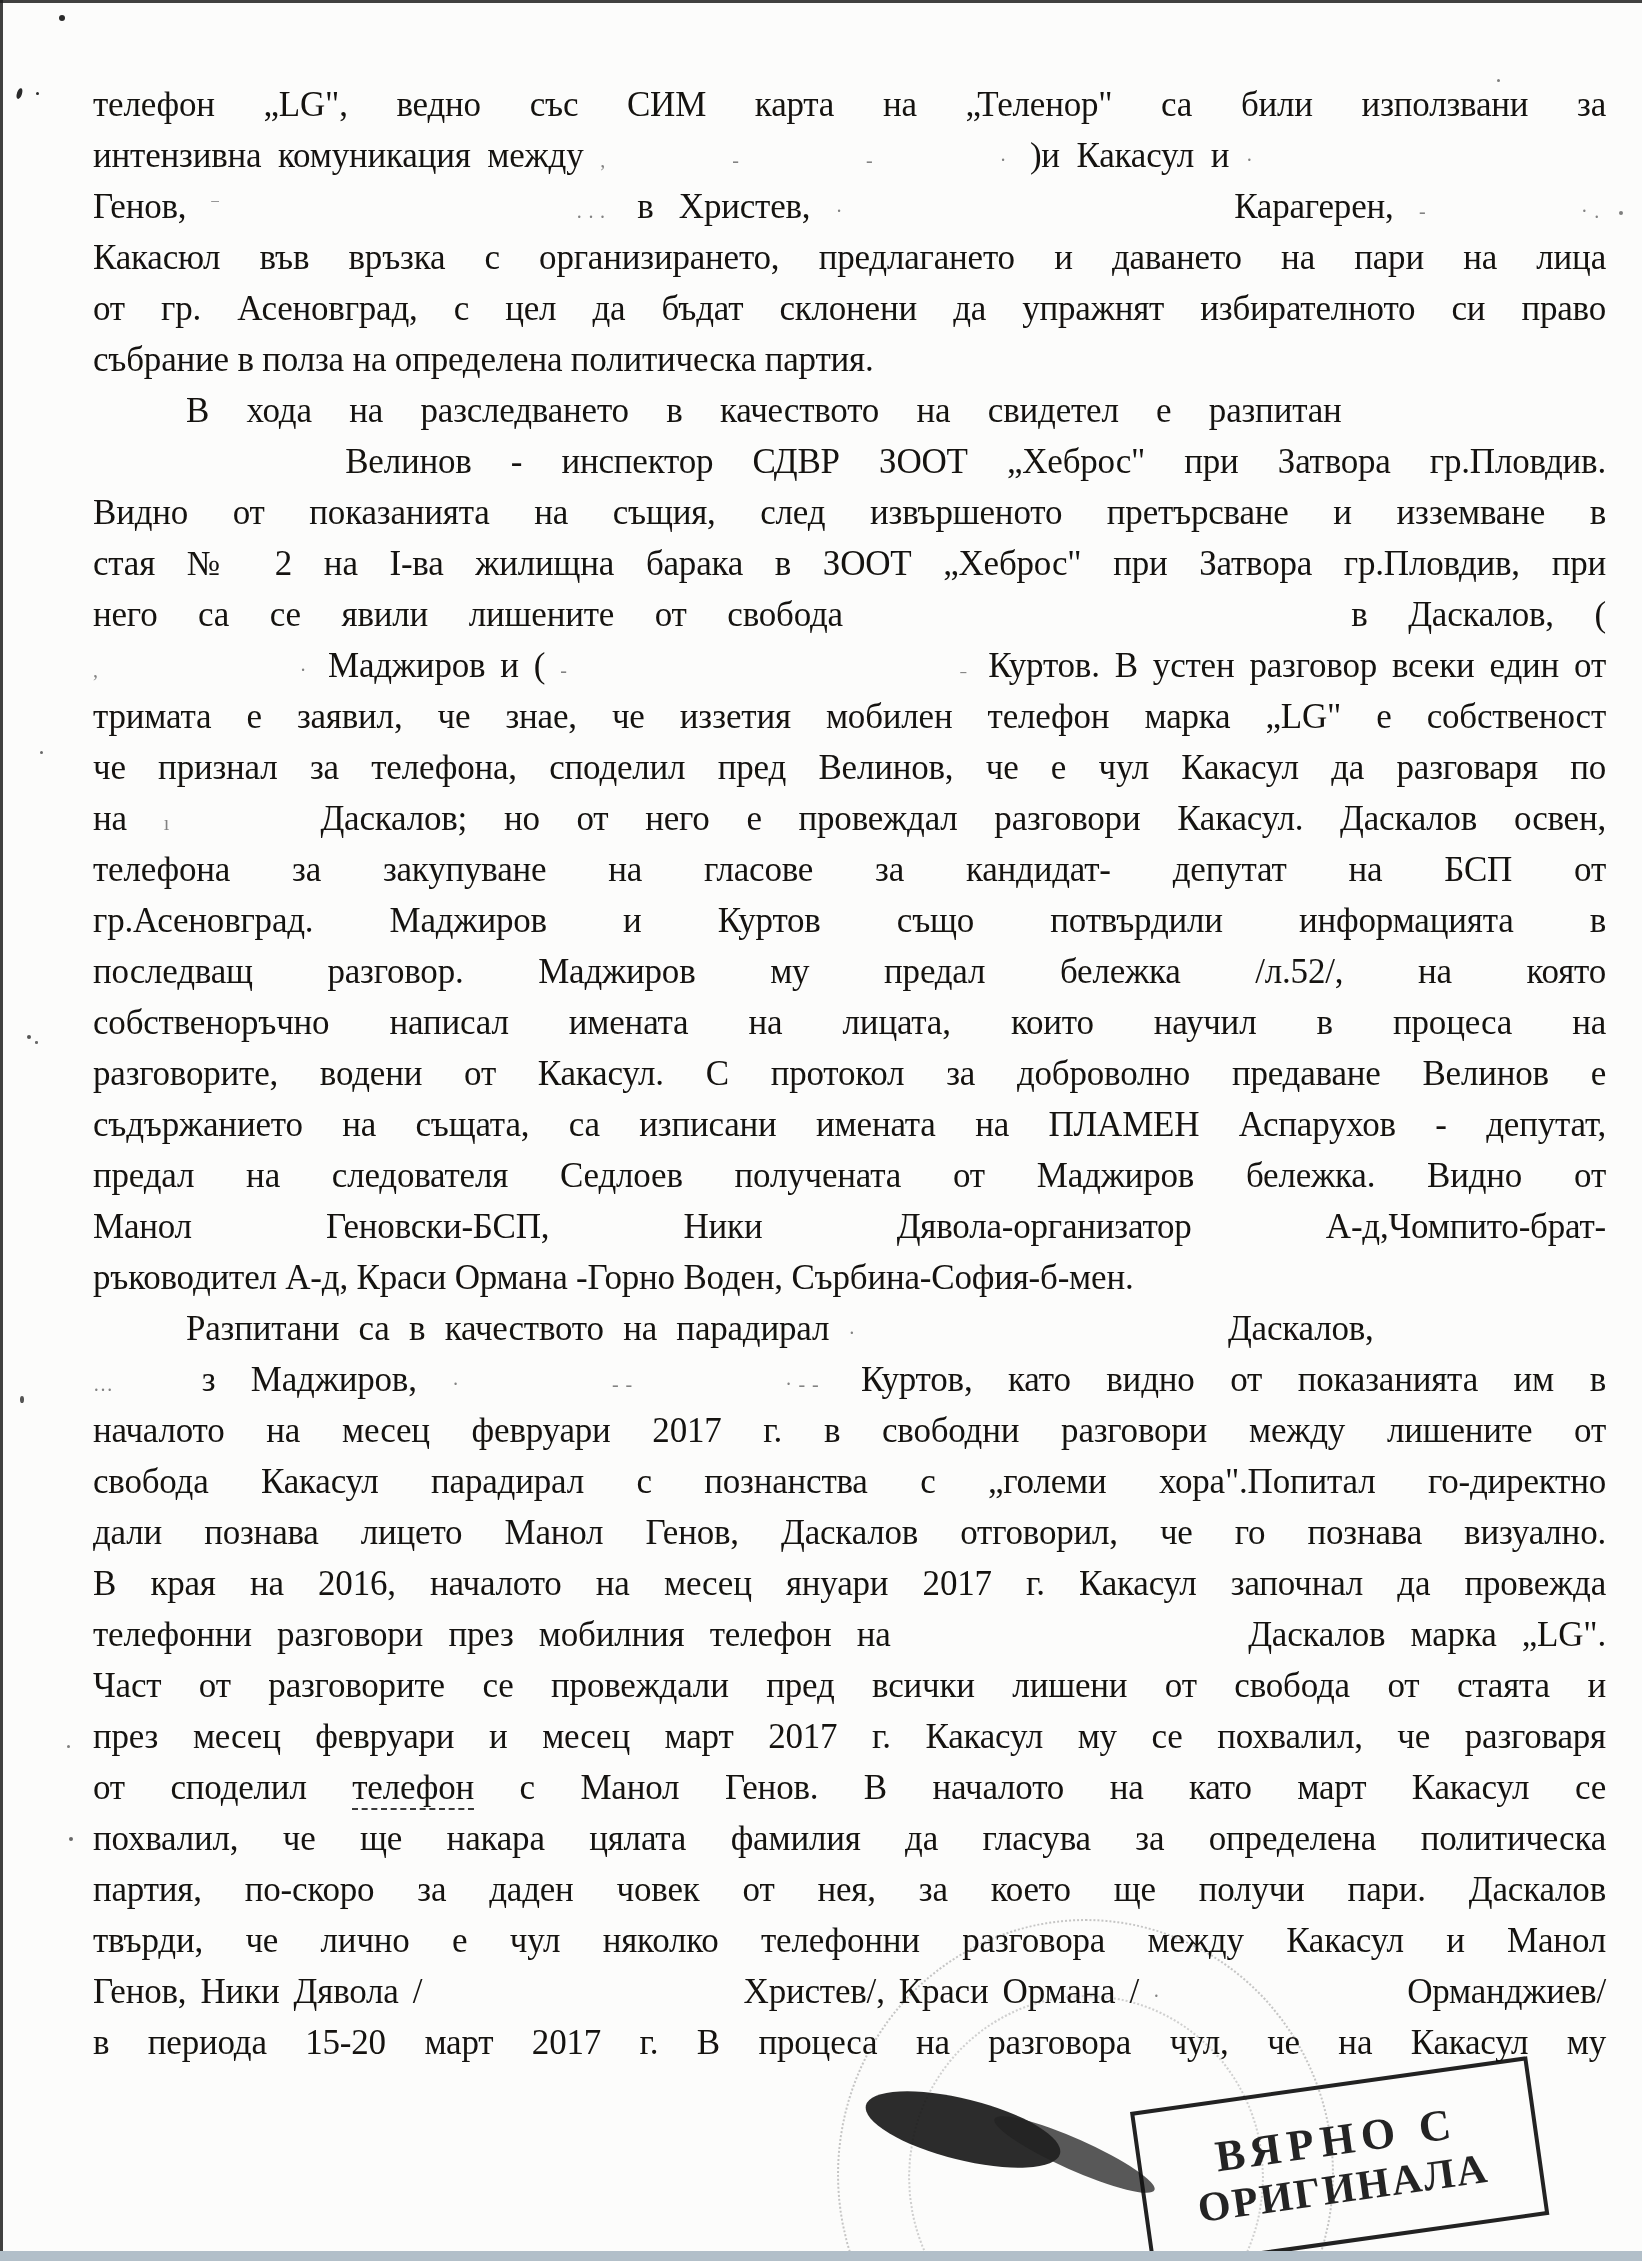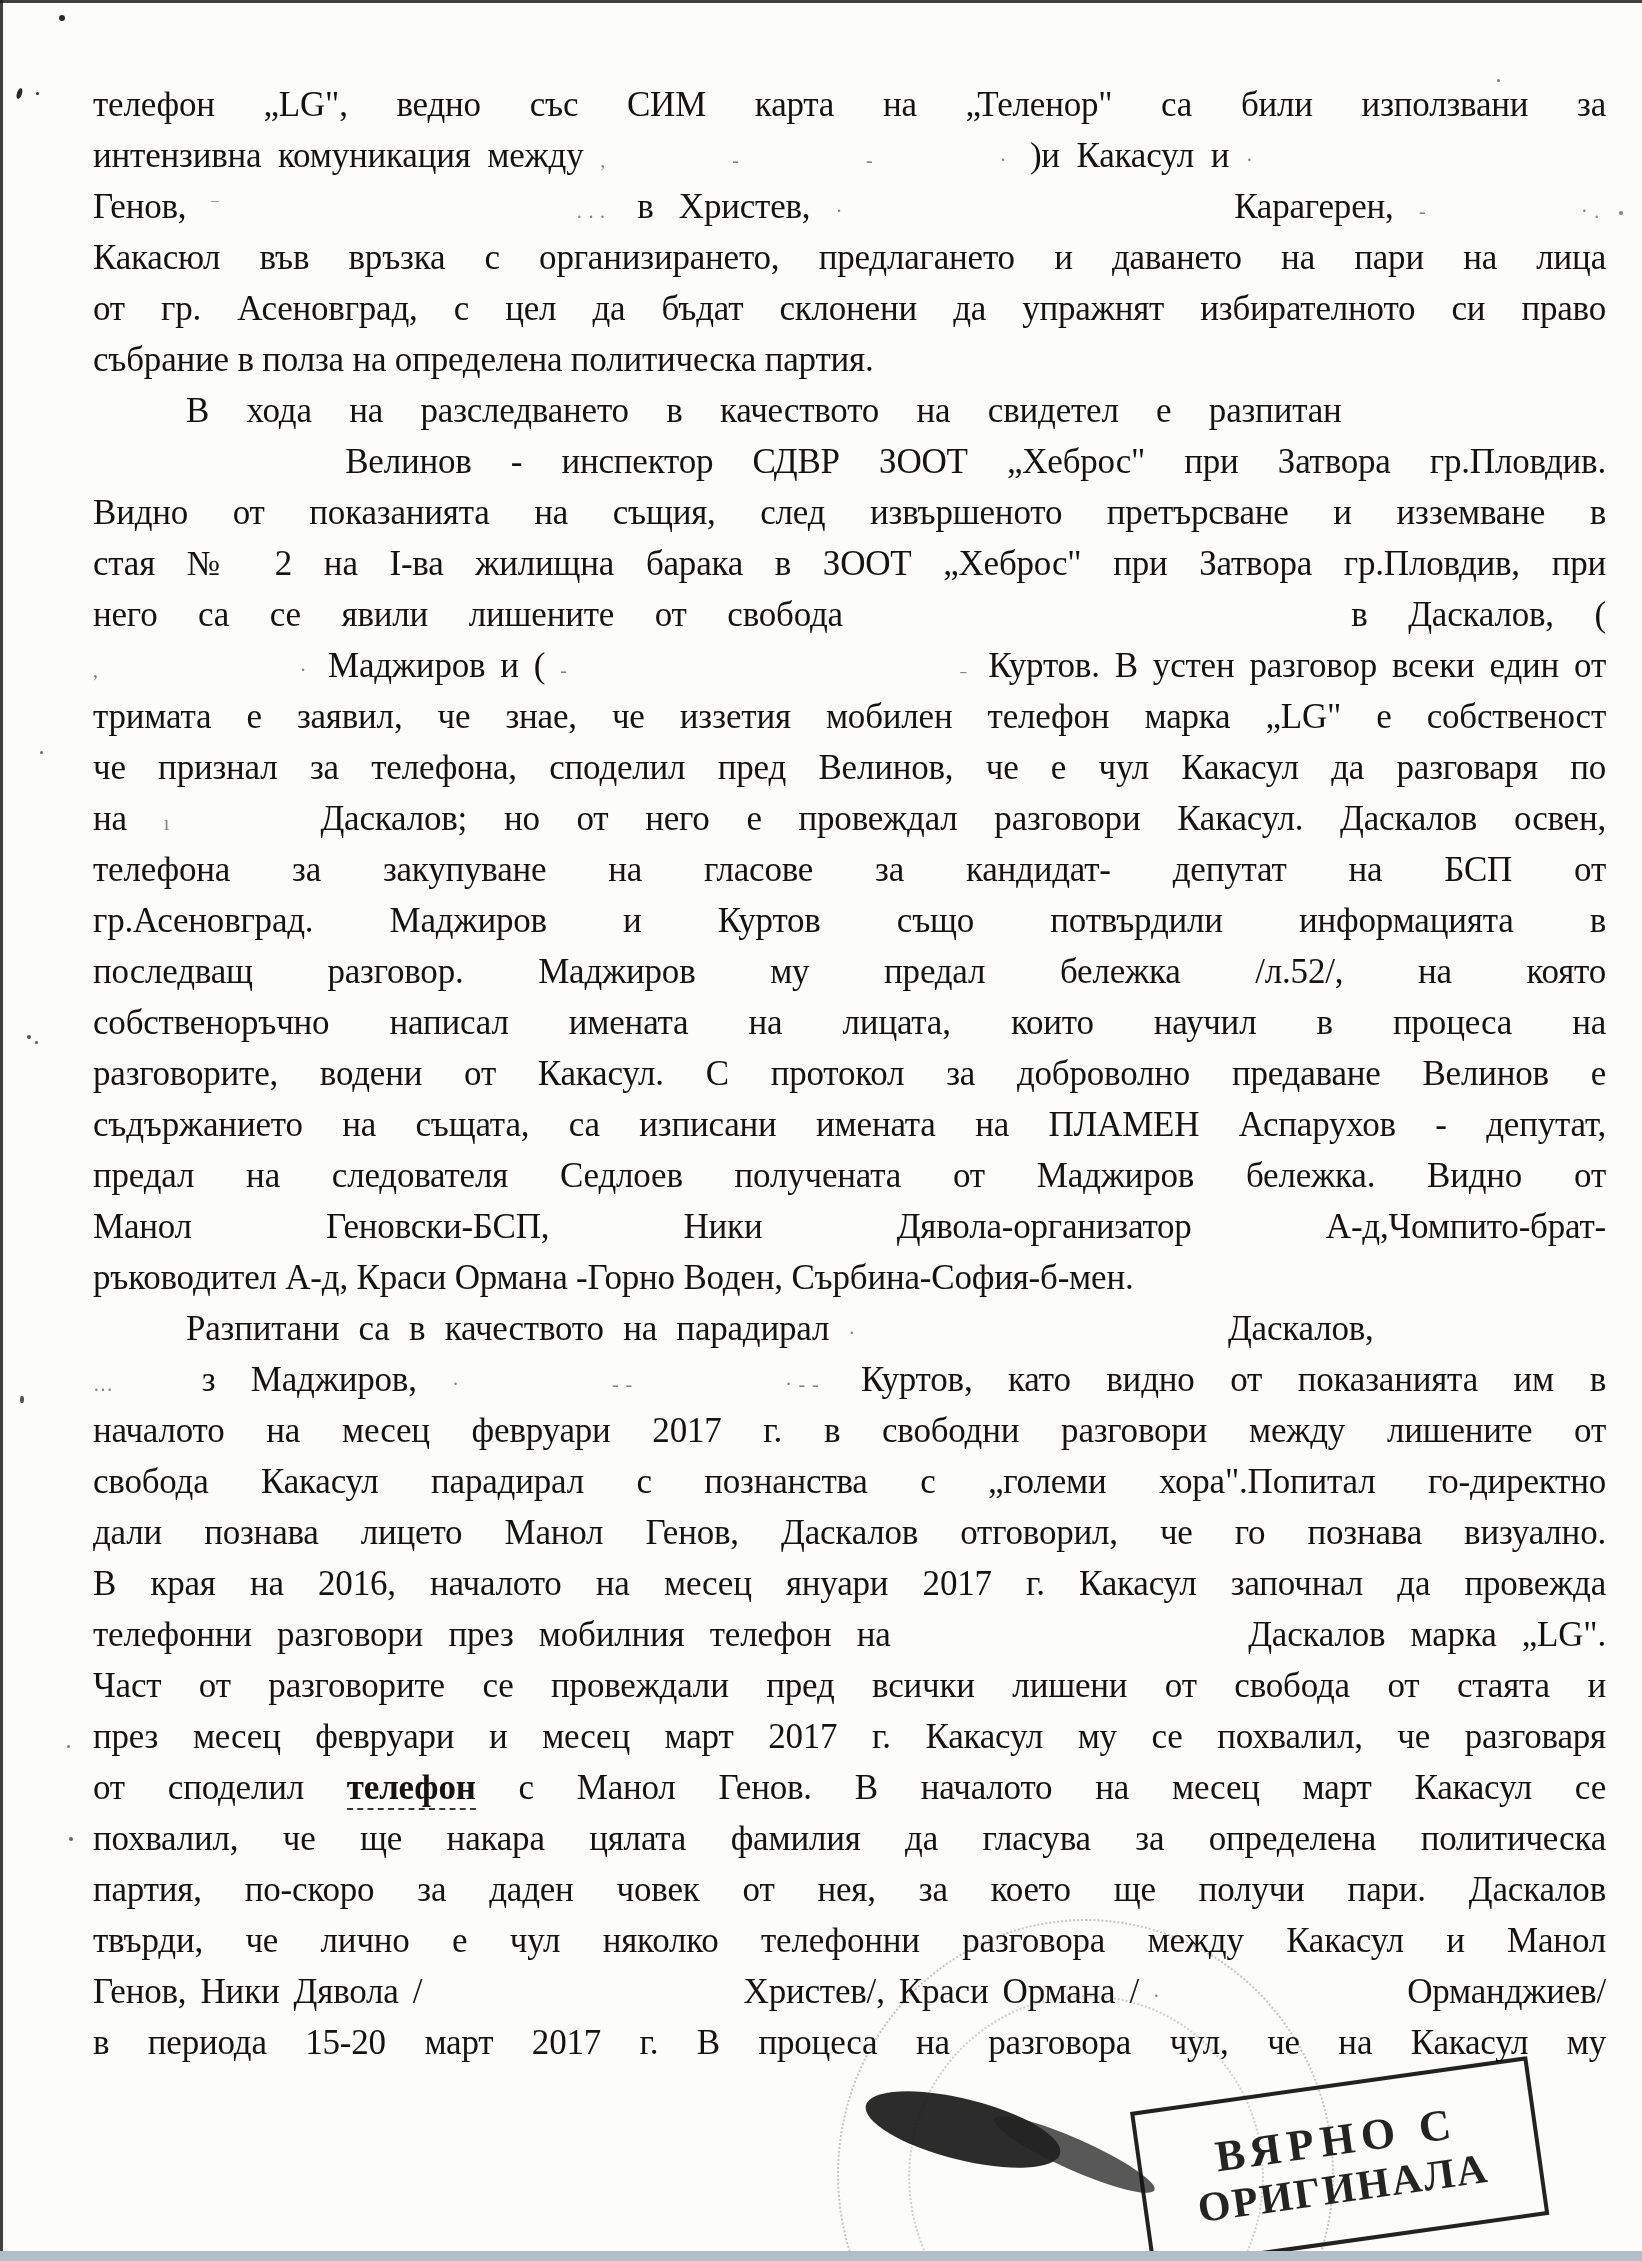--- a/index.html
+++ b/index.html
@@ -8,21 +8,21 @@
   .edge-top{position:absolute;left:0;top:0;width:1643px;height:2.7px;background:#20201e;opacity:.85;z-index:6;}
   .edge-left{position:absolute;left:0;top:0;width:2.7px;height:2261px;background:#20201e;opacity:.85;z-index:6;}
   .bottom-strip{position:absolute;left:0;bottom:0;width:1643px;height:10px;background:#b2bfc9;z-index:6;}
 
   #text-block{position:absolute;left:93px;top:79px;width:1513px;z-index:2;}
   .line{height:51px;line-height:51px;font-size:35px;color:#151310;letter-spacing:-0.2px;white-space:nowrap;overflow:visible;}
   .line.j{text-align:justify;text-align-last:justify;white-space:normal;}
   .line.ind{padding-left:93px;width:1420px;}
   .gap{display:inline-block;height:5.3px;position:relative;}
   .marks{position:absolute;left:0;right:0;top:-27px;text-align:center;font-size:20px;color:#5a5a5a;opacity:.75;letter-spacing:6.7px;white-space:nowrap;}
-  .u-dash{border-bottom:2px dashed #3a3a3a;padding-bottom:0.7px;font-weight:bold;}
+  .u-dash{border-bottom:2px dashed #3a3a3a;padding-bottom:0.7px;}
 
   
   .circle1{position:absolute;left:837px;top:1919px;width:493px;height:507px;border:2.7px dotted #8f8f8f;border-radius:50%;opacity:.5;z-index:1;}
   .circle2{position:absolute;left:908px;top:1995px;width:352px;height:360px;border:2px dotted #9a9a9a;border-radius:50%;opacity:.45;z-index:1;}
   .smudge1{position:absolute;left:863px;top:2099px;width:200px;height:61px;background:#151515;border-radius:50%;transform:rotate(14deg);opacity:.9;z-index:3;}
   .smudge2{position:absolute;left:987px;top:2139px;width:175px;height:31px;background:#222;border-radius:50%;transform:rotate(24deg);opacity:.75;z-index:3;}
 
   
   #rect-stamp{position:absolute;left:1130px;top:2112px;width:393px;height:152px;border:4px solid #121212;transform:rotate(-8deg);transform-origin:top left;z-index:4;display:flex;flex-direction:column;align-items:center;justify-content:center;gap:2.7px;opacity:.93;background:transparent;}
   #rect-stamp .s1{font-size:44px;font-weight:bold;letter-spacing:6.7px;color:#141414;line-height:47px;}
@@ -79,21 +79,21 @@
       <div class="line"><span>ръководител А-д, Краси Ормана -Горно Воден, Сърбина-София-б-мен.</span></div>
       <div class="line j ind"><span>Разпитани са в качеството на парадирал</span> <span class="gap" style="width: 360px;"><span class="marks">·</span></span> <span>Даскалов,</span> <span class="gap" style="width: 213px;"></span></div>
       <div class="line j"><span class="gap" style="width: 73px;"><span class="marks">…</span></span> <span>з Маджиров,</span> <span class="gap" style="width: 373px;"><span class="marks">· ‐‐ ·‐‐</span></span> <span>Куртов, като видно от показанията им в</span></div>
       <div class="line j"><span>началото на месец февруари 2017 г. в свободни разговори между лишените от</span></div>
       <div class="line j"><span>свобода Какасул парадирал с познанства с „големи хора".Попитал го-директно</span></div>
       <div class="line j"><span>дали познава лицето Манол Генов, Даскалов отговорил, че го познава визуално.</span></div>
       <div class="line j"><span>В края на 2016, началото на месец януари 2017 г. Какасул започнал да провежда</span></div>
       <div class="line j"><span>телефонни разговори през мобилния телефон на</span> <span class="gap" style="width: 307px;"></span> <span>Даскалов марка „LG".</span></div>
       <div class="line j"><span>Част от разговорите се провеждали пред всички лишени от свобода от стаята и</span></div>
       <div class="line j"><span>през месец февруари и месец март 2017 г. Какасул му се похвалил, че разговаря</span></div>
-      <div class="line j"><span>от споделил</span> <span class="u-dash">телефон</span> <span>с Манол Генов. В началото на месец март Какасул се</span></div>
+      <div class="line j"><span>от споделил</span> <span class="u-dash">телефон</span> <span>с Манол Генов. В началото на като март Какасул се</span></div>
       <div class="line j"><span>похвалил, че ще накара цялата фамилия да гласува за определена политическа</span></div>
       <div class="line j"><span>партия, по-скоро за даден човек от нея, за което ще получи пари. Даскалов</span></div>
       <div class="line j"><span>твърди, че лично е чул няколко телефонни разговора между Какасул и Манол</span></div>
       <div class="line j"><span>Генов, Ники Дявола /</span> <span class="gap" style="width: 293px;"></span> <span>Христев/, Краси Ормана /</span> <span class="gap" style="width: 240px;"><span class="marks">·</span></span> <span>Орманджиев/</span></div>
       <div class="line j"><span>в периода 15-20 март 2017 г. В процеса на разговора чул, че на Какасул му</span></div>
     </div>
 
   <div class="smudge1"></div>
   <div class="smudge2"></div>
 

